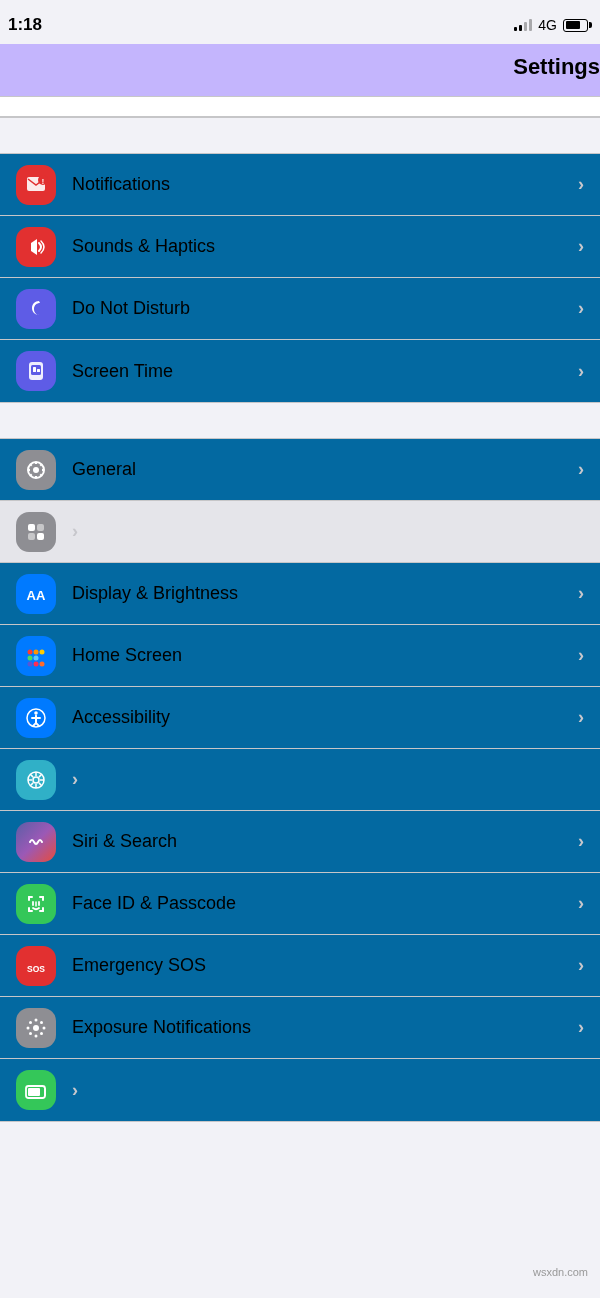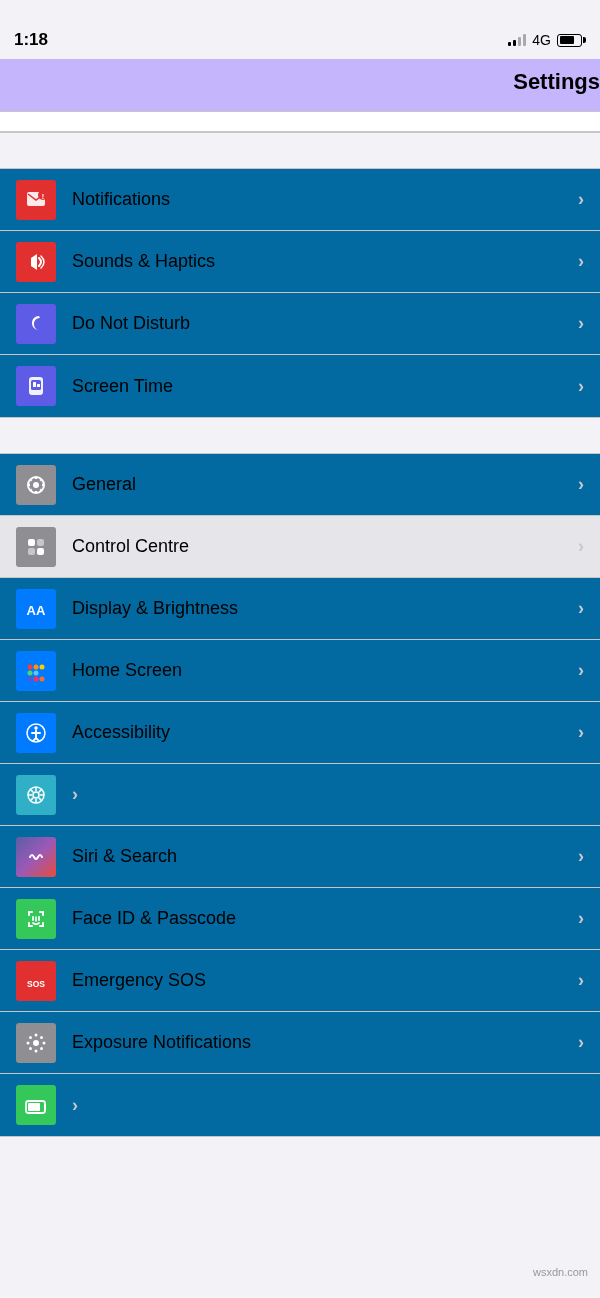--- a/index.html
+++ b/index.html
@@ -11,23 +11,22 @@
       font-family: -apple-system, 'SF Pro Text', 'Helvetica Neue', sans-serif;
       color: #000;
     }
 
     
     .status-bar {
       background: #f2f2f7;
       display: flex;
       justify-content: space-between;
       align-items: center;
-      padding: 14px 14px 8px;
+      padding: 14px 8px 8px;
       height: 44px;
-      margin-top: 15px;
     }
     .status-time {
       font-size: 17px;
       font-weight: 600;
     }
     .status-icons {
       display: flex;
       gap: 6px;
     }
     .signal-bars {
@@ -113,21 +112,21 @@
       border-bottom: none;
     }
     .settings-row.highlighted {
       background: #e5e5ea;
     }
 
     
     .icon-wrap {
       width: 40px;
       height: 40px;
-      border-radius: 3px;
+      border-radius: 13px;
       display: flex;
       align-items: center;
       justify-content: center;
       margin-right: 16px;
       flex-shrink: 0;
       font-size: 22px;
       color: #fff;
     }
 
     .icon-wrap.gray { background: #8e8e93; }
@@ -290,21 +289,20 @@
 
   <div class="settings-row highlighted">
     <div class="icon-wrap gray">
       <svg class="icon-svg" viewBox="0 0 26 26" fill="none">
         <rect x="5" y="5" width="7" height="7" rx="2" fill="white"></rect>
         <rect x="14" y="5" width="7" height="7" rx="2" fill="white" opacity="0.5"></rect>
         <rect x="5" y="14" width="7" height="7" rx="2" fill="white" opacity="0.5"></rect>
         <rect x="14" y="14" width="7" height="7" rx="2" fill="white"></rect>
       </svg>
     </div>
-    <span class="row-label">Control Centre</span>
     <span class="chevron">›</span>
   </div>
 
   <div class="settings-row">
     <div class="icon-wrap blue">
       <svg class="icon-svg" viewBox="0 0 26 26" fill="none">
         <text x="13" y="19" text-anchor="middle" fill="white" font-size="13" font-weight="bold" font-family="Arial">AA</text>
       </svg>
     </div>
     <span class="row-label">Display &amp; Brightness</span>

